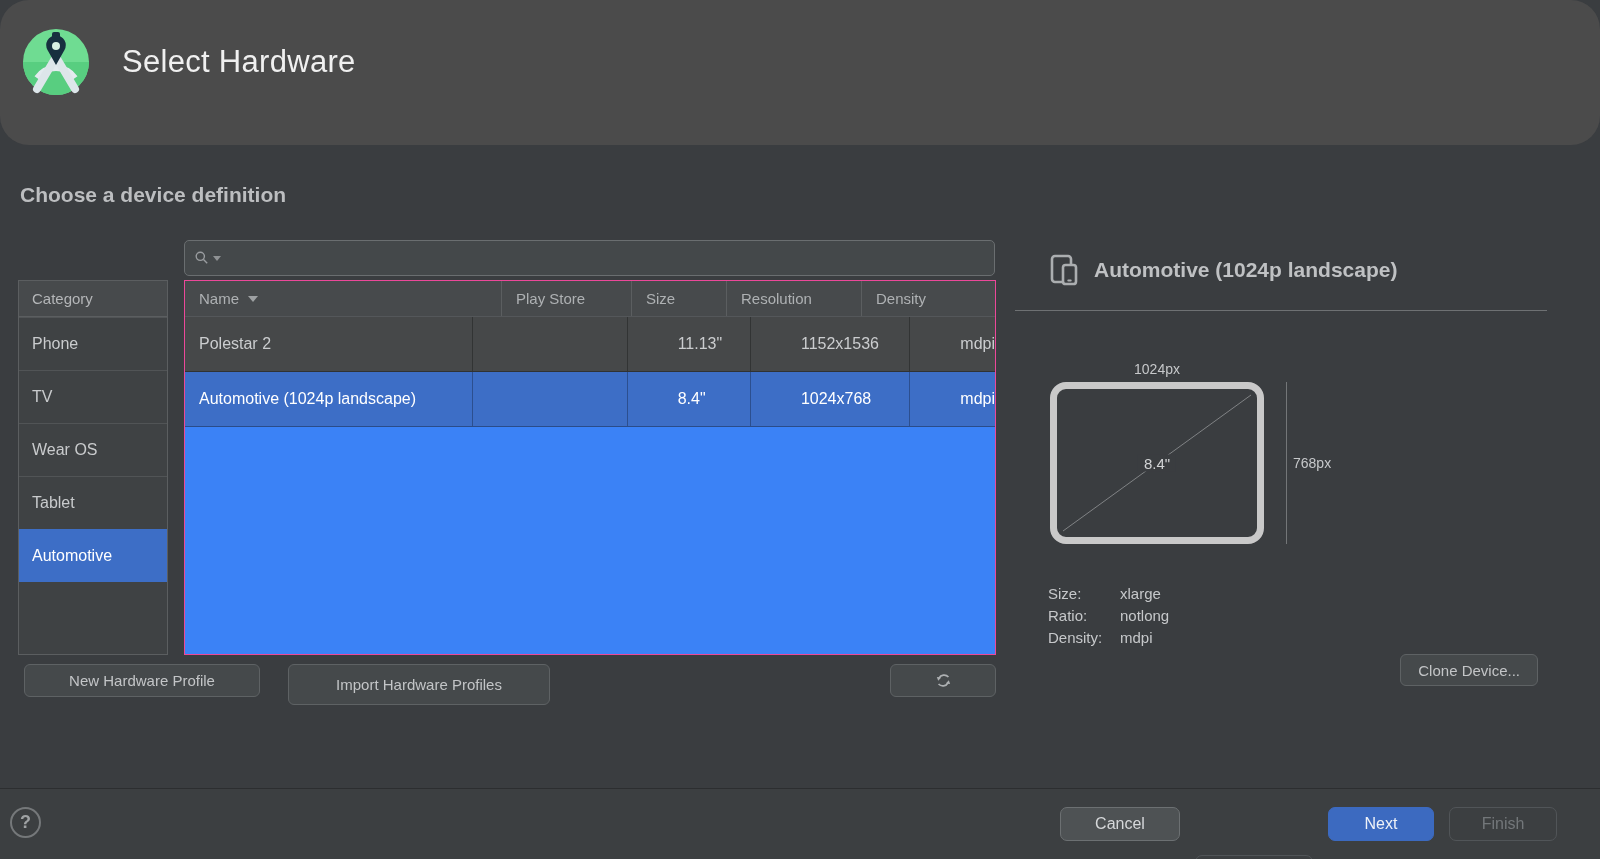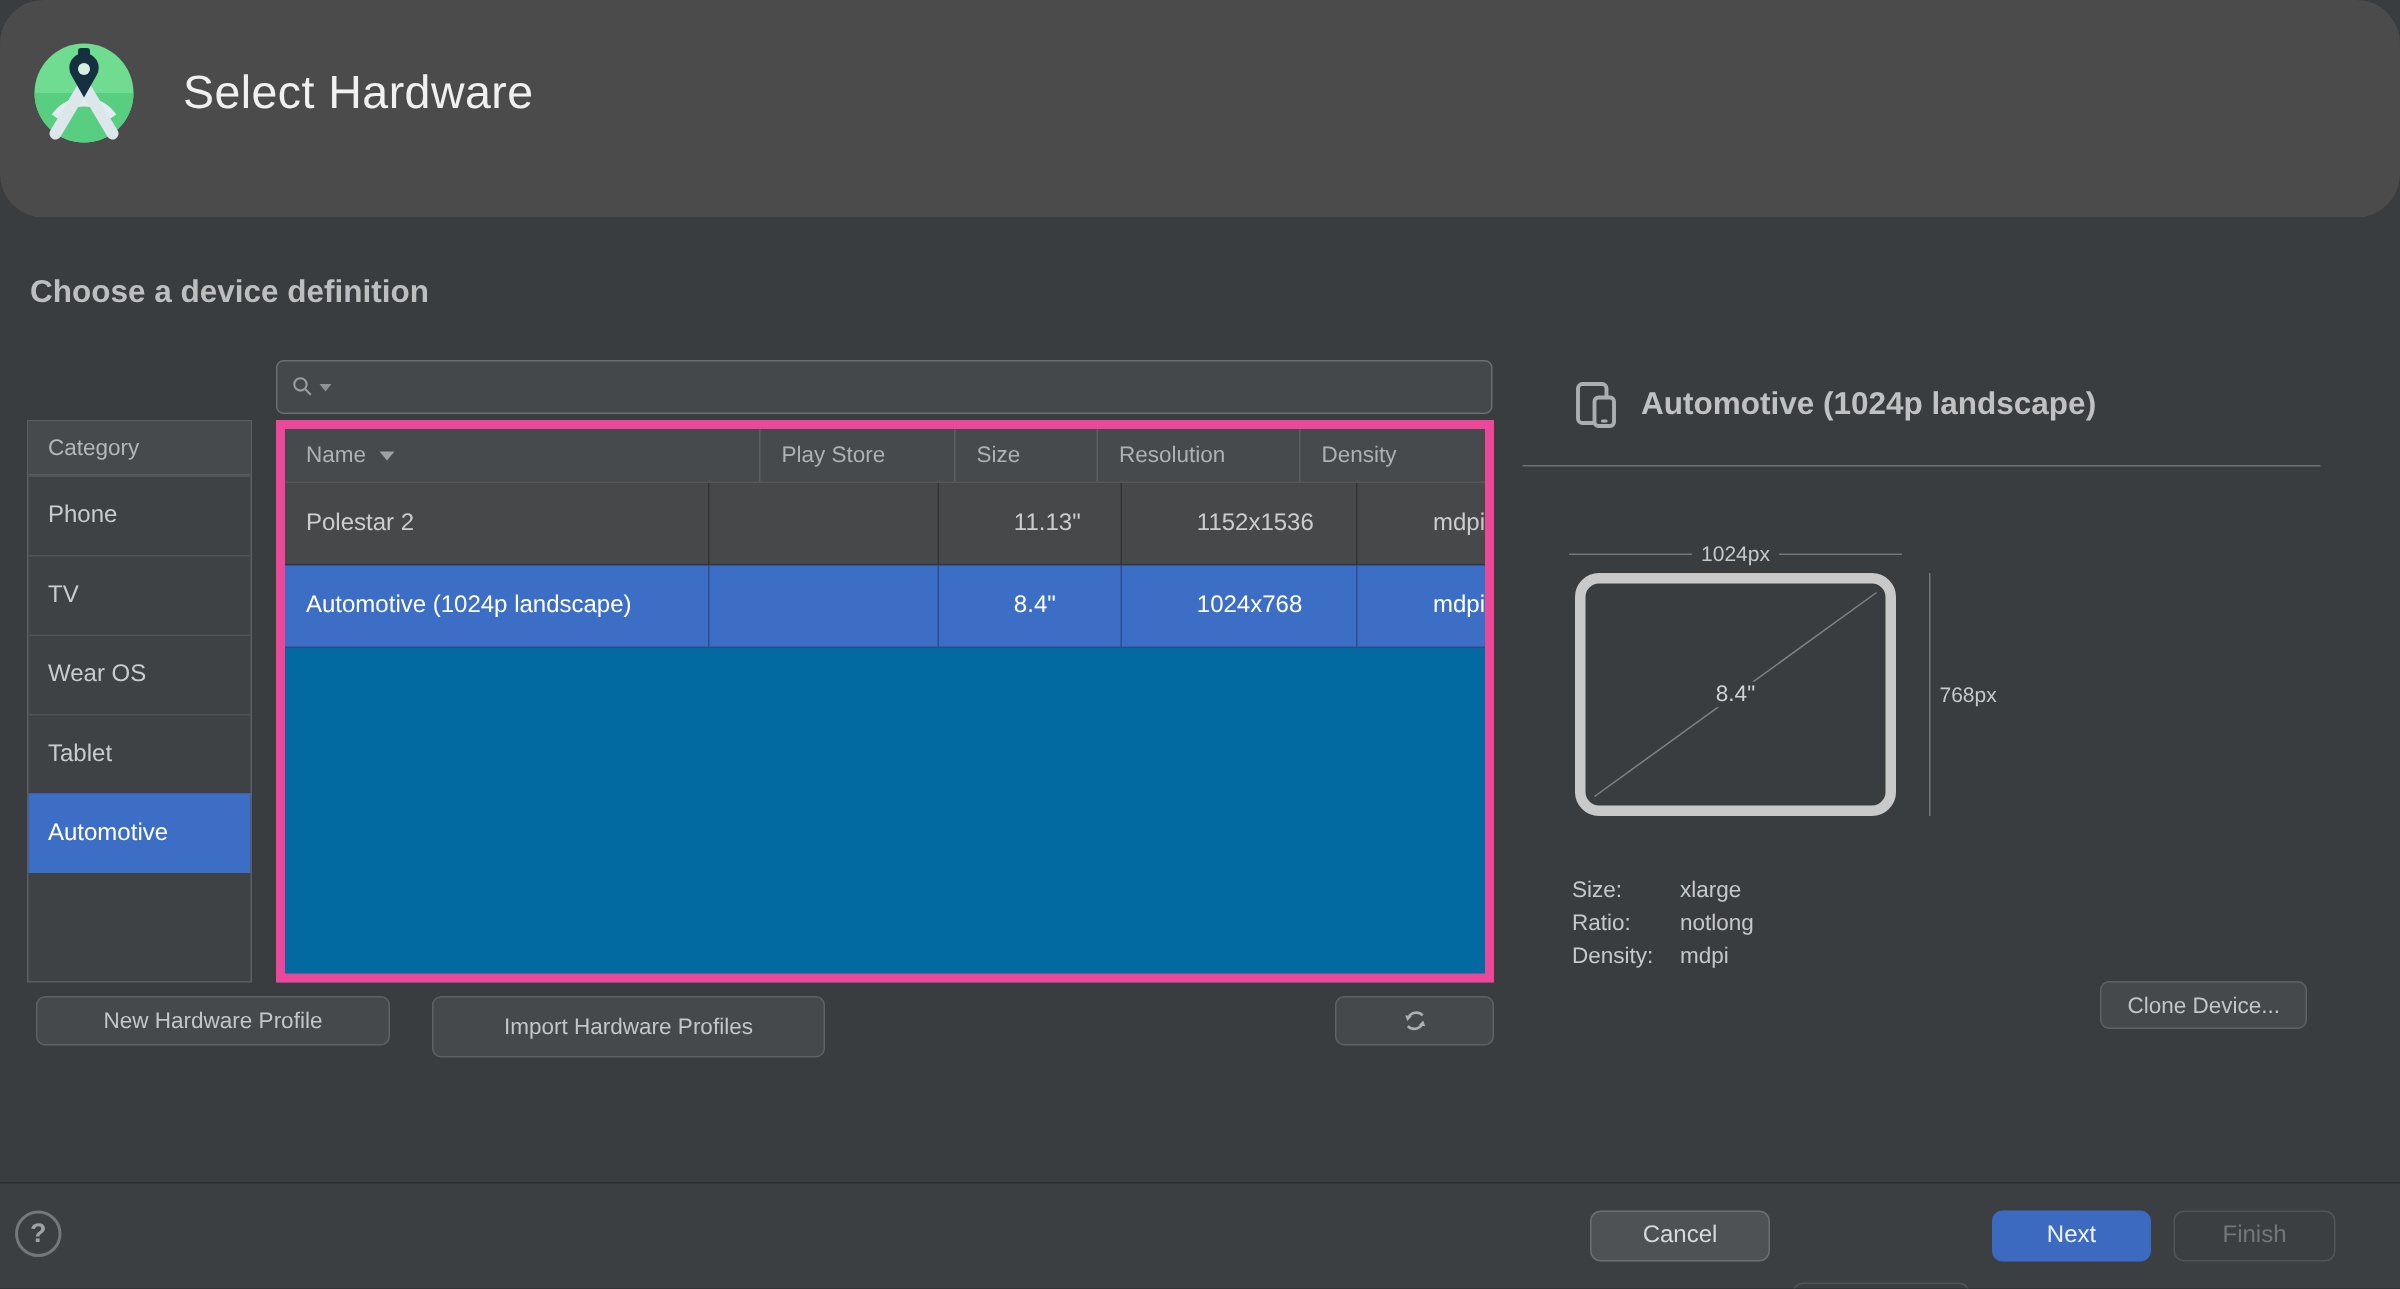--- a/index.html
+++ b/index.html
@@ -29,21 +29,21 @@
                     background:#3f4244; border:1px solid #5b5e60; }
   .category-header { height:36px; background:#474a4c; border-bottom:1px solid #5b5e60;
                      display:flex; align-items:center; padding-left:13px; font-size:15px; color:#b4b6b8; }
   .category-row { height:53px; display:flex; align-items:center; padding-left:13px;
                   font-size:16px; color:#c9cbcd; border-top:1px solid #515456; }
   .category-row:first-of-type { border-top:none; }
   .category-row.selected { background:#3d6ec6; color:#ffffff; border-top-color:#3d6ec6; }
 
   
   .device-table { position:absolute; left:184px; top:135px; width:812px; height:375px;
-                  background:#0369a1; border:6px solid #ec4899; }
+                  background:#3b82f6; border:1px solid #ec4899; }
   .thead { display:flex; height:36px; background:#474a4c; border-bottom:1px solid #54575a; }
   .th { display:flex; align-items:center; padding-left:14px; font-size:15px; color:#aeb1b3;
         border-right:1px solid #5b5e60; }
   .th:last-child { border-right:none; }
   .sort-arrow { width:0; height:0; border-left:5px solid transparent; border-right:5px solid transparent;
                 border-top:6px solid #9ea1a3; margin-left:9px; }
   .tr { display:flex; height:55px; background:#464849; color:#cbcdcf; border-bottom:1px solid rgba(0,0,0,.3);gap:36px; }
   .tr.selected { background:#3d6ec6; color:#ffffff; }
   .td { display:flex; align-items:center; padding-left:14px; font-size:16px;
         border-right:1px solid rgba(0,0,0,.28); }
@@ -57,21 +57,21 @@
   .import-btn        { position:absolute; left:288px; top:519px; width:262px; height:41px; }
   .refresh-btn       { position:absolute; left:890px; top:519px; width:106px; height:33px; }
 
   
   .details-title { position:absolute; left:1048px; top:108px; display:flex; align-items:center; }
   .details-title .dev-icon { width:34px; height:34px; margin-right:12px; }
   .details-title .txt { font-size:21px; font-weight:bold; color:#bfc1c3; }
   .details-sep { position:absolute; left:1015px; top:165px; width:532px; height:1px; background:#6e7173; }
 
   .dim-top { position:absolute; left:1046px; top:216px; width:222px; height:16px;
-             display:flex; align-items:center; }
+             display:flex; align-items:center;flex-direction:column; }
   .dim-top .dline { flex:1; height:1px; background:#737678; }
   .dim-top .dtxt { margin:0 6px; font-size:14px; color:#c6c8ca; }
 
   .screen-rect { position:absolute; left:1050px; top:237px; width:214px; height:162px;
                  border:7px solid #c9c9c9; border-radius:16px; }
   .screen-rect svg { position:absolute; left:0; top:0; }
   .diag-label { position:absolute; left:50%; top:50%; transform:translate(-50%,-50%);
                 background:#3a3d40; padding:0 6px; font-size:15px; color:#d2d4d6; }
 
   .dim-right-line { position:absolute; left:1286px; top:237px; width:1px; height:162px; background:#737678; }

